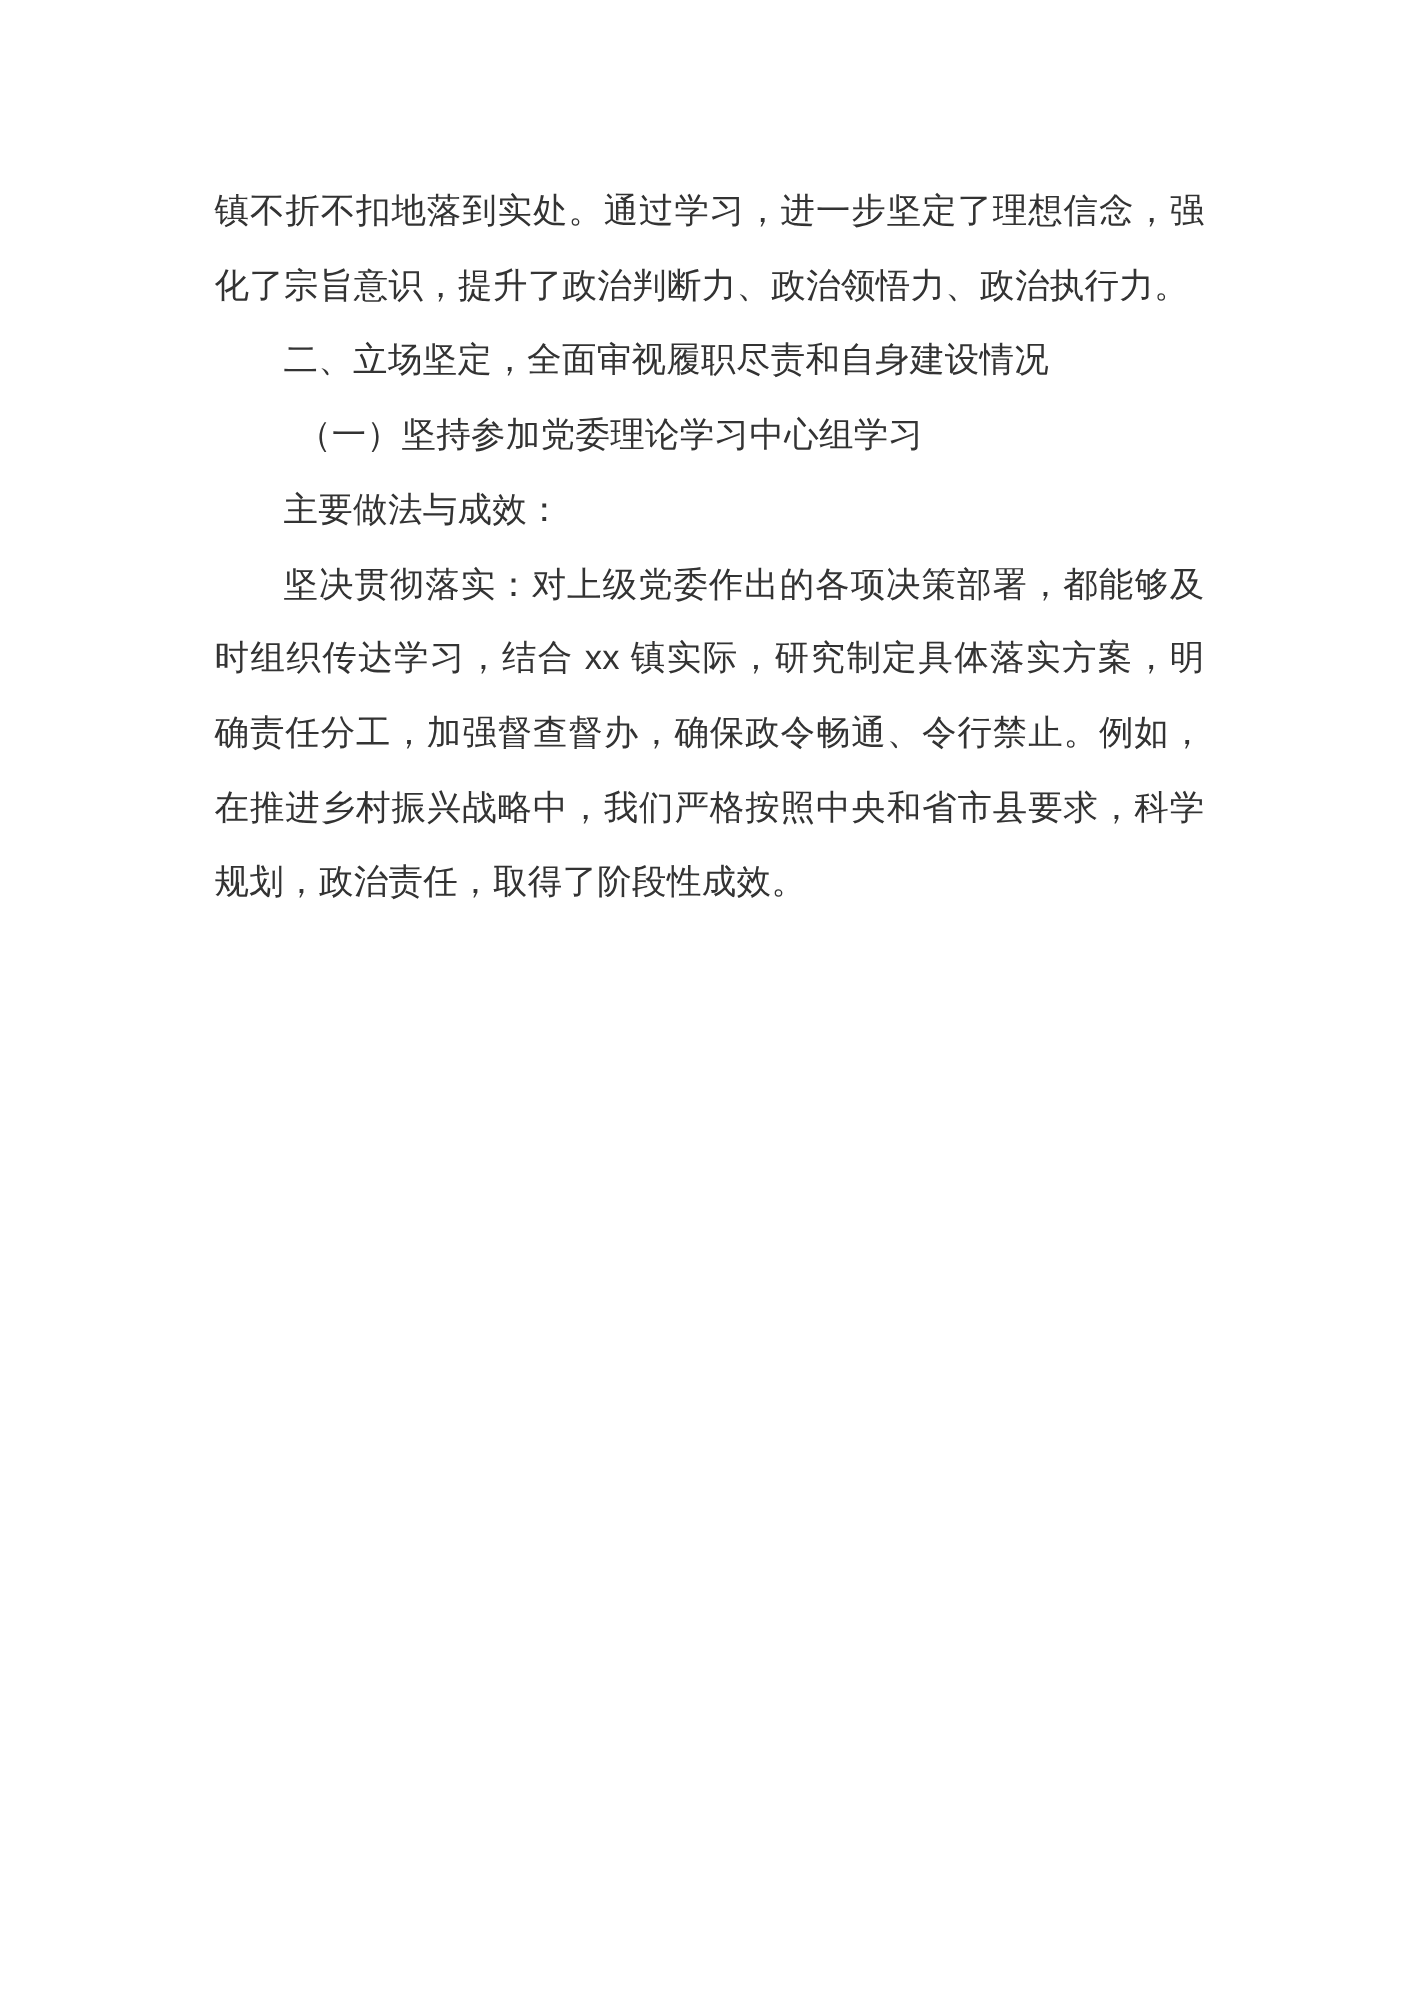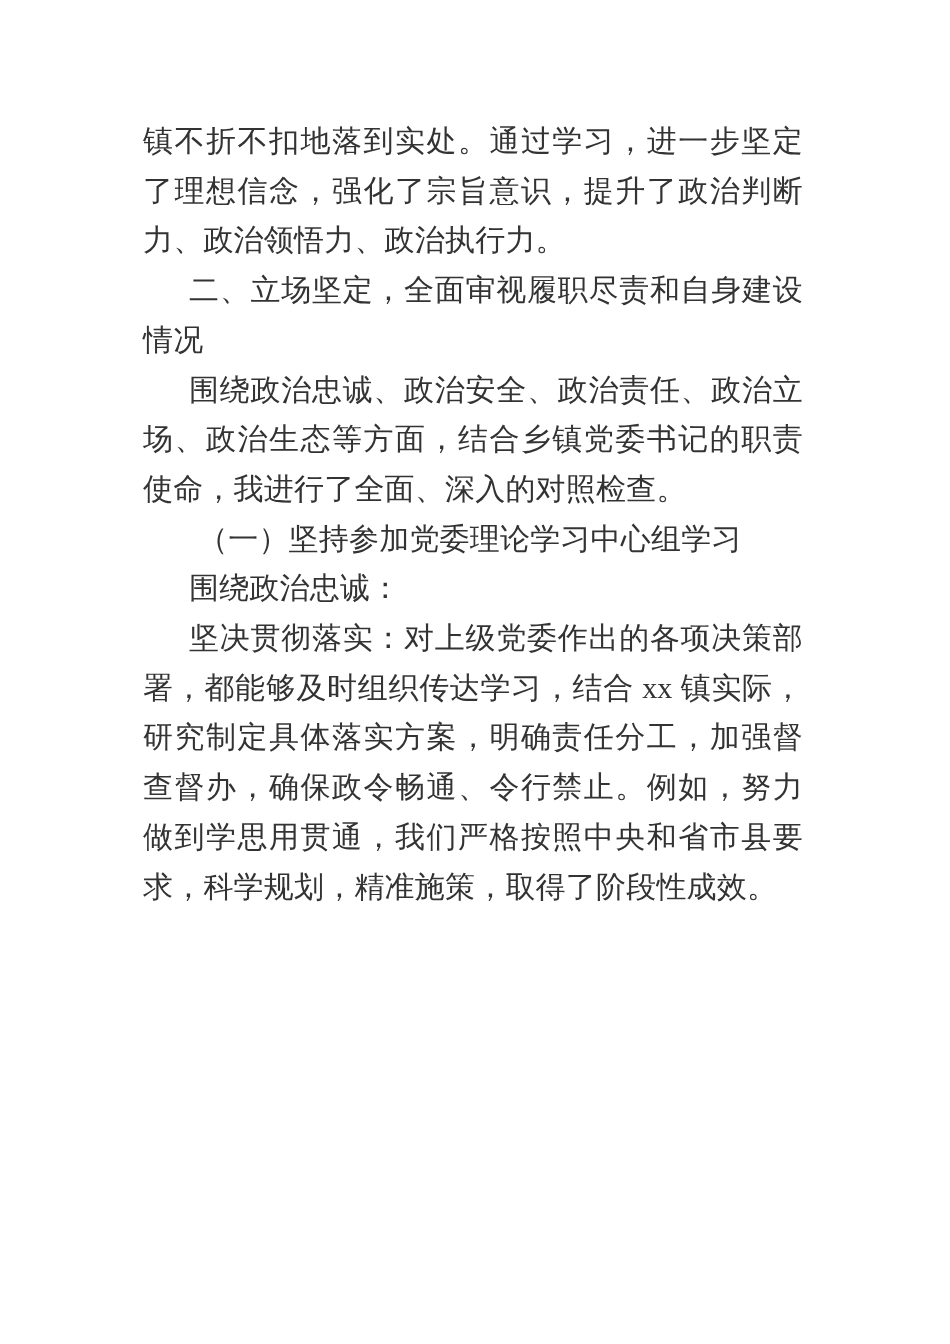--- a/index.html
+++ b/index.html
@@ -12,22 +12,22 @@
       height: 1344px;
       position: relative;
       overflow: hidden;
     }
     .page {
       position: absolute;
       left: 143px;
       top: 116px;
       width: 660px;
       color: #333333;
-      font-family: Liberation Serif, serif;
-      font-size: 30px;
+      font-family: Liberation Sans, sans-serif;
+      font-size: 23px;
       line-height: 49.7px;
       letter-spacing: 0.2px;
     }
     .para {
       margin: 0;
       text-align: justify;
       text-align-last: left;
     }
     .indent {
       text-indent: 46px;
@@ -35,17 +35,16 @@
     .indent-sub {
       text-indent: 55px;
     }
   </style>
 </head>
 <body>
 
 <div class="page">
   <p class="para">镇不折不扣地落到实处。通过学习，进一步坚定了理想信念，强化了宗旨意识，提升了政治判断力、政治领悟力、政治执行力。</p>
   <p class="para indent">二、立场坚定，全面审视履职尽责和自身建设情况</p>
-  <p class="para indent">围绕政治忠诚、政治安全、政治责任、政治立场、政治生态等方面，结合乡镇党委书记的职责使命，我进行了全面、深入的对照检查。</p>
   <p class="para indent-sub">（一）坚持参加党委理论学习中心组学习</p>
-  <p class="para indent">围绕政治忠诚：</p>
-  <p class="para indent">坚决贯彻落实：对上级党委作出的各项决策部署，都能够及时组织传达学习，结合 xx 镇实际，研究制定具体落实方案，明确责任分工，加强督查督办，确保政令畅通、令行禁止。例如，努力做到学思用贯通，我们严格按照中央和省市县要求，科学规划，精准施策，取得了阶段性成效。</p>
+  <p class="para indent">主要做法与成效：</p>
+  <p class="para indent">坚决贯彻落实：对上级党委作出的各项决策部署，都能够及时组织传达学习，结合 xx 镇实际，研究制定具体落实方案，明确责任分工，加强督查督办，确保政令畅通、令行禁止。例如，在推进乡村振兴战略中，我们严格按照中央和省市县要求，科学规划，政治责任，取得了阶段性成效。</p>
 </div>
 
 </body></html>

